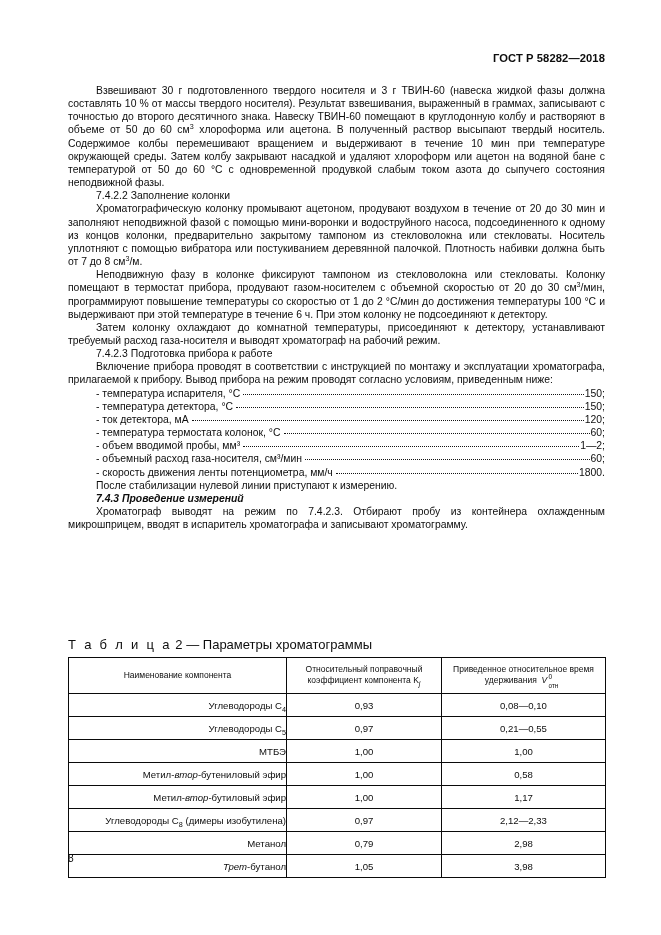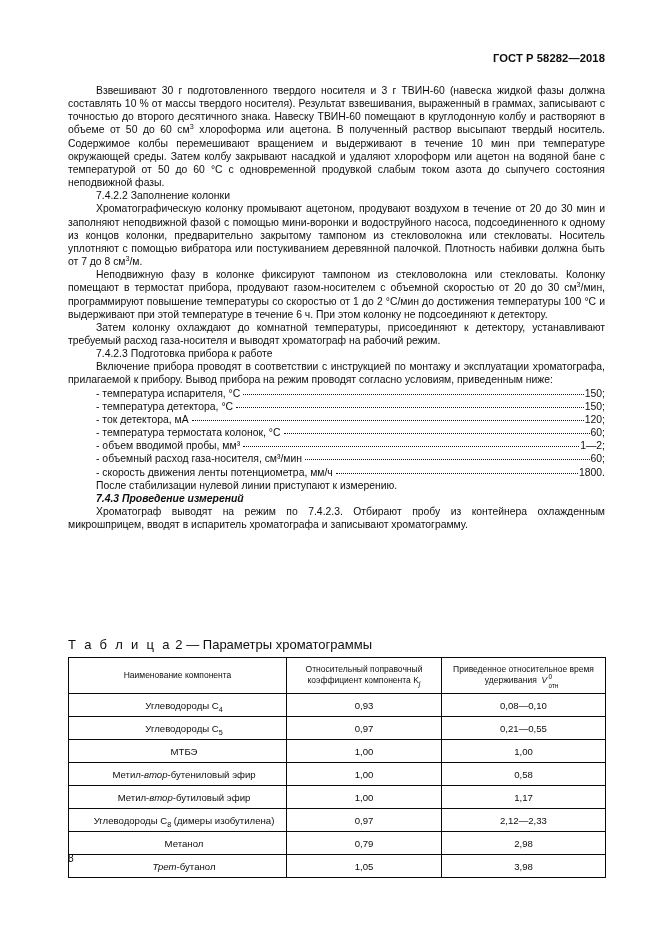--- a/index.html
+++ b/index.html
@@ -150,21 +150,21 @@
     font-size: 8.5px;
     line-height: 11px;
     text-align: center;
     padding: 4px 3px 5px 3px;
     height: 26px;
   }
   table.chroma tbody td {
     font-size: 9.6px;
     height: 22px;
     padding: 0 0 0 13px;
-    text-align: center;
+    text-align: right;
   }
   table.chroma tbody td.num {
     text-align: center;
     padding: 0;
   }
   .col-name  { width: 218px; }
   .col-coef  { width: 155px; }
   .col-time  { width: 164px; }
 
   em.it { font-style: italic; font-weight: normal; }

